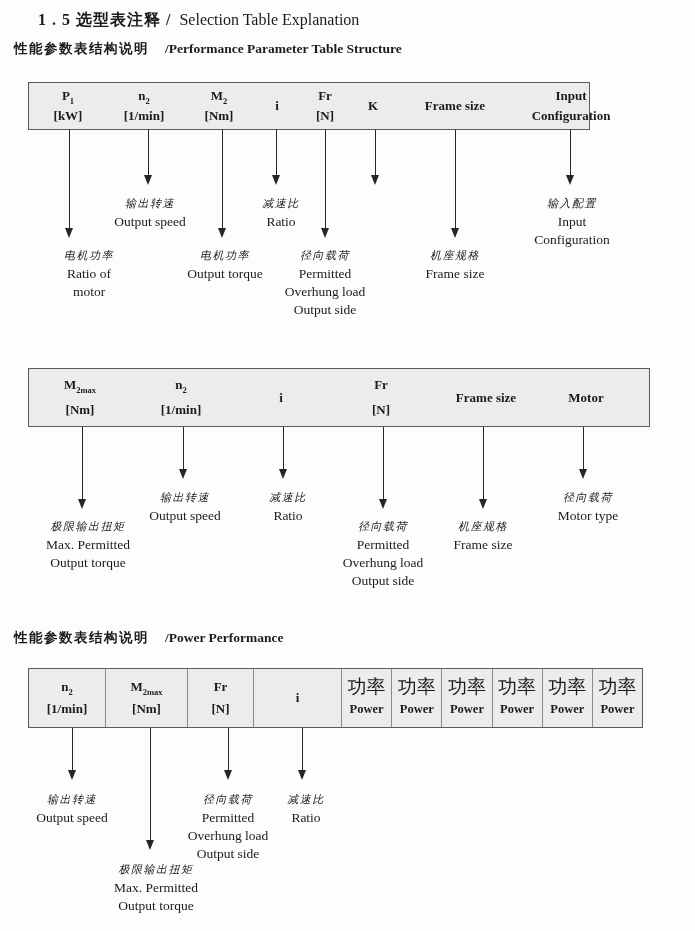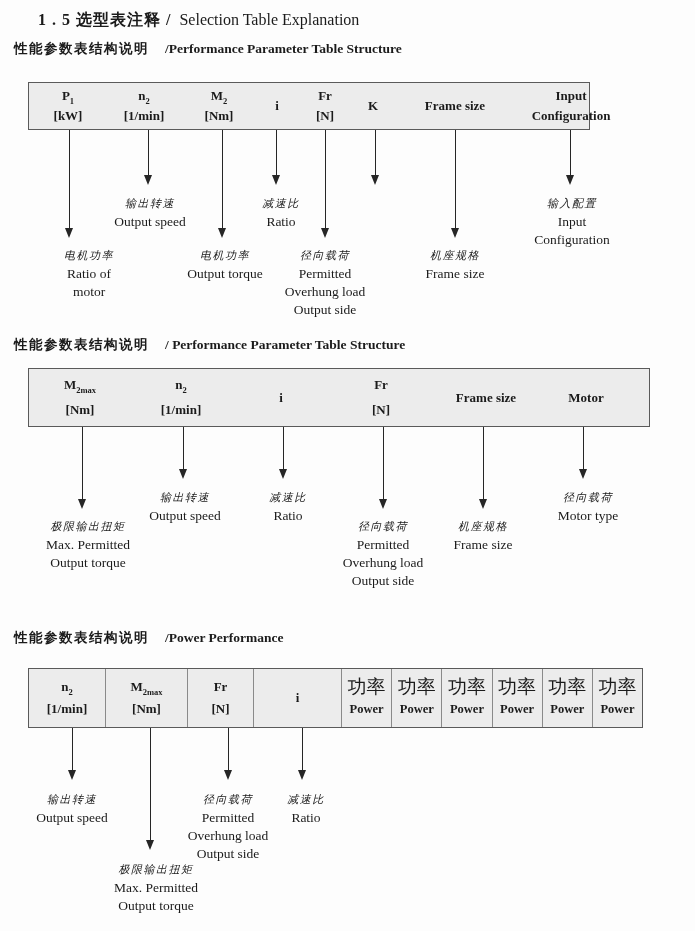--- a/index.html
+++ b/index.html
@@ -147,23 +147,20 @@
   <div class="note" style="left:455px;top:246px;">
     <div class="ln zh">机座规格</div>
     <div class="ln">Frame size</div>
   </div>
   <div class="note" style="left:572px;top:194px;">
     <div class="ln zh">输入配置</div>
     <div class="ln">Input</div>
     <div class="ln">Configuration</div>
   </div>
 
-  <div class="sec-heading" style="top:336px;">
-    <span class="zh">性能参数表结构说明</span><span class="en">/ Performance Parameter Table Structure</span>
-  </div>
 
   <div class="tbl t2" style="top:368px;width:622px;height:59px;">
     <div class="cell" style="width:102px;">
       <div class="sym"><span>M</span><sub>2max</sub></div>
       <div class="unit">[Nm]</div>
     </div>
     <div class="cell" style="width:100px;">
       <div class="sym"><span>n</span><sub>2</sub></div>
       <div class="unit">[1/min]</div>
     </div>

